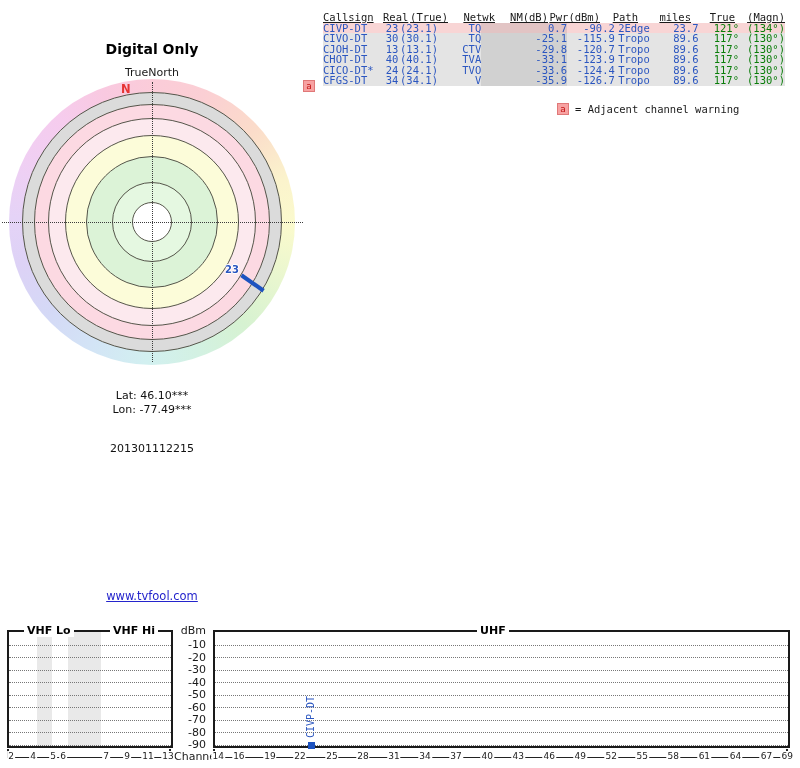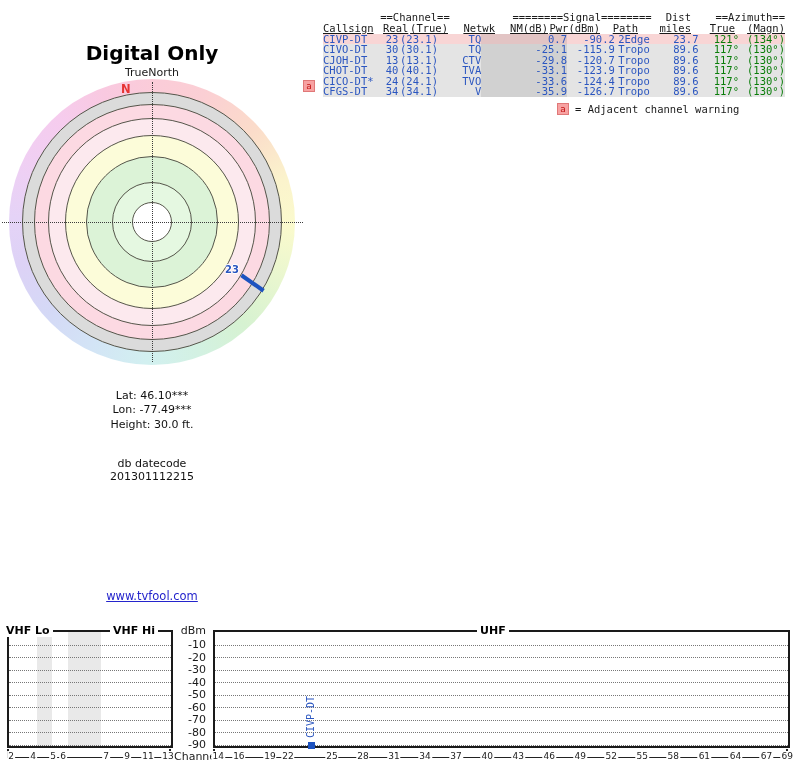--- a/index.html
+++ b/index.html
@@ -5,21 +5,21 @@
   html,body{margin:0;padding:0;}
   body{
     width:800px;height:768px;position:relative;overflow:hidden;
     background:#ffffff;font-family:"DejaVu Sans", sans-serif;color:#111;
   }
   .abs{position:absolute;}
   .mono{font-family:"DejaVu Sans Mono", monospace;}
   
   .ring{position:absolute;border-radius:50%;box-sizing:border-box;}
   .ring.lined{border:1px solid #55554a;}
-  #radar-title{left:32px;top:41px;width:240px;text-align:center;font-size:20px;font-weight:bold;color:#000;}
+  #radar-title{left:32px;top:41px;width:240px;text-align:center;font-size:14px;font-weight:bold;color:#000;}
   #truenorth-label{left:32px;top:66px;width:240px;text-align:center;font-size:11px;color:#1a1a1a;}
   #north-marker{left:121px;top:82px;font-size:11.5px;font-weight:bold;color:#e63333;z-index:7;}
   .crosshair-h{left:2px;top:222px;width:301px;height:0;border-top:1px dotted #3c3c3c;z-index:5;}
   .crosshair-v{left:152px;top:82px;width:0;height:280px;border-left:1px dotted #3c3c3c;z-index:5;}
   #azimuth-pointer{left:239px;top:281px;width:27px;height:4px;background:#1d53c0;transform:rotate(35deg);z-index:6;}
   #pointer-label{left:225px;top:264px;font-size:10px;font-weight:bold;color:#2b56c0;z-index:6;
     text-shadow:1px 0 #fff,-1px 0 #fff,0 1px #fff,0 -1px #fff;}
   
   #tvtable{left:323px;top:12px;width:462px;font-size:10.5px;line-height:10.5px;}
   .gh-row{position:relative;height:10px;margin-bottom:1px;color:#1a1a1a;white-space:pre;}
@@ -84,26 +84,20 @@
   <div class="ring lined" style="left:112px;top:182px;width:80px;height:80px;background:#e5f8e1;"></div>
   <div class="ring lined" style="left:132px;top:202px;width:40px;height:40px;background:#ffffff;"></div>
   <div class="abs crosshair-h"></div>
   <div class="abs crosshair-v"></div>
   <div class="abs" id="north-marker">N</div>
   <div class="abs" id="azimuth-pointer"></div>
   <div class="abs" id="pointer-label">23</div>
 </div>
 
 <div class="abs mono" id="tvtable">
-  <div class="gh-row">
-    <span class="gh" style="left:92px;transform:translateX(-50%);">==Channel==</span>
-    <span class="gh" style="left:259px;transform:translateX(-50%);">========Signal========</span>
-    <span class="gh" style="right:94px;">Dist</span>
-    <span class="gh" style="right:0;">==Azimuth==</span>
-  </div>
   <div class="trow hdr">
     <span class="cell w0">Callsign</span>
     <span class="cell w1">Real</span>
     <span class="cell w2">(True)</span>
     <span class="cell w3">Netwk</span>
     <span class="cell w4">NM(dB)</span>
     <span class="cell w5">Pwr(dBm)</span>
     <span class="cell w6">Path</span>
     <span class="cell w7">miles</span>
     <span class="cell w8">True</span>
@@ -122,38 +116,36 @@
 <div class="abs warn-icon" style="left:303px;top:80px;">a</div>
 
 <div class="abs mono" id="legend-row">
   <span class="warn-icon" style="display:inline-block;">a</span>
   <span>= Adjacent channel warning</span>
 </div>
 
 <div class="abs" id="search-block">
   <div class="crit-line">Lat: 46.10***</div>
   <div class="crit-line">Lon: -77.49***</div>
-  <div class="crit-line">Height: 30.0 ft.</div>
   <div id="datecode-block">
-    <div>db datecode</div>
     <div>201301112215</div>
   </div>
 </div>
 
 <div class="abs" id="site-link">
   <a>www.tvfool.com</a>
 </div>
 
 <div class="abs grayband" style="left:37px;top:632px;width:15px;height:114px;"></div>
 <div class="abs grayband" style="left:68px;top:632px;width:33px;height:114px;"></div>
 
 <div class="spec-box" id="vhf-box"></div>
 <div class="spec-box" id="uhf-box"></div>
 
-<span class="band-label" style="left:3px;">VHF Lo</span>
+<span class="band-label" style="left:24px;">VHF Lo</span>
 <span class="band-label" style="left:110px;">VHF Hi</span>
 <span class="band-label" style="left:477px;">UHF</span>
 
 <div class="abs" id="dbm-title">dBm</div>
 <div id="dbm-ticks">
     <div class="dbm-tick" style="top: 638px;">-10</div>
     <div class="dbm-tick" style="top: 650.5px;">-20</div>
     <div class="dbm-tick" style="top: 663px;">-30</div>
     <div class="dbm-tick" style="top: 675.5px;">-40</div>
     <div class="dbm-tick" style="top: 688px;">-50</div>
@@ -196,21 +188,21 @@
     <span class="ch-tick" style="left: 33px;">4</span>
     <span class="ch-tick" style="left: 53px;">5</span>
     <span class="ch-tick" style="left: 63px;">6</span>
     <span class="ch-tick" style="left: 106px;">7</span>
     <span class="ch-tick" style="left: 127px;">9</span>
     <span class="ch-tick" style="left: 148px;">11</span>
     <span class="ch-tick" style="left: 168px;">13</span>
     <span class="ch-tick" style="left: 218.173px;">14</span>
     <span class="ch-tick" style="left: 238.863px;">16</span>
     <span class="ch-tick" style="left: 269.897px;">19</span>
-    <span class="ch-tick" style="left: 288px;">22</span>
+    <span class="ch-tick" style="left: 300px;">22</span>
     <span class="ch-tick" style="left: 331.967px;">25</span>
     <span class="ch-tick" style="left: 363.002px;">28</span>
     <span class="ch-tick" style="left: 394.038px;">31</span>
     <span class="ch-tick" style="left: 425.072px;">34</span>
     <span class="ch-tick" style="left: 456.108px;">37</span>
     <span class="ch-tick" style="left: 487.142px;">40</span>
     <span class="ch-tick" style="left: 518.178px;">43</span>
     <span class="ch-tick" style="left: 549.212px;">46</span>
     <span class="ch-tick" style="left: 580.247px;">49</span>
     <span class="ch-tick" style="left: 611.283px;">52</span>

